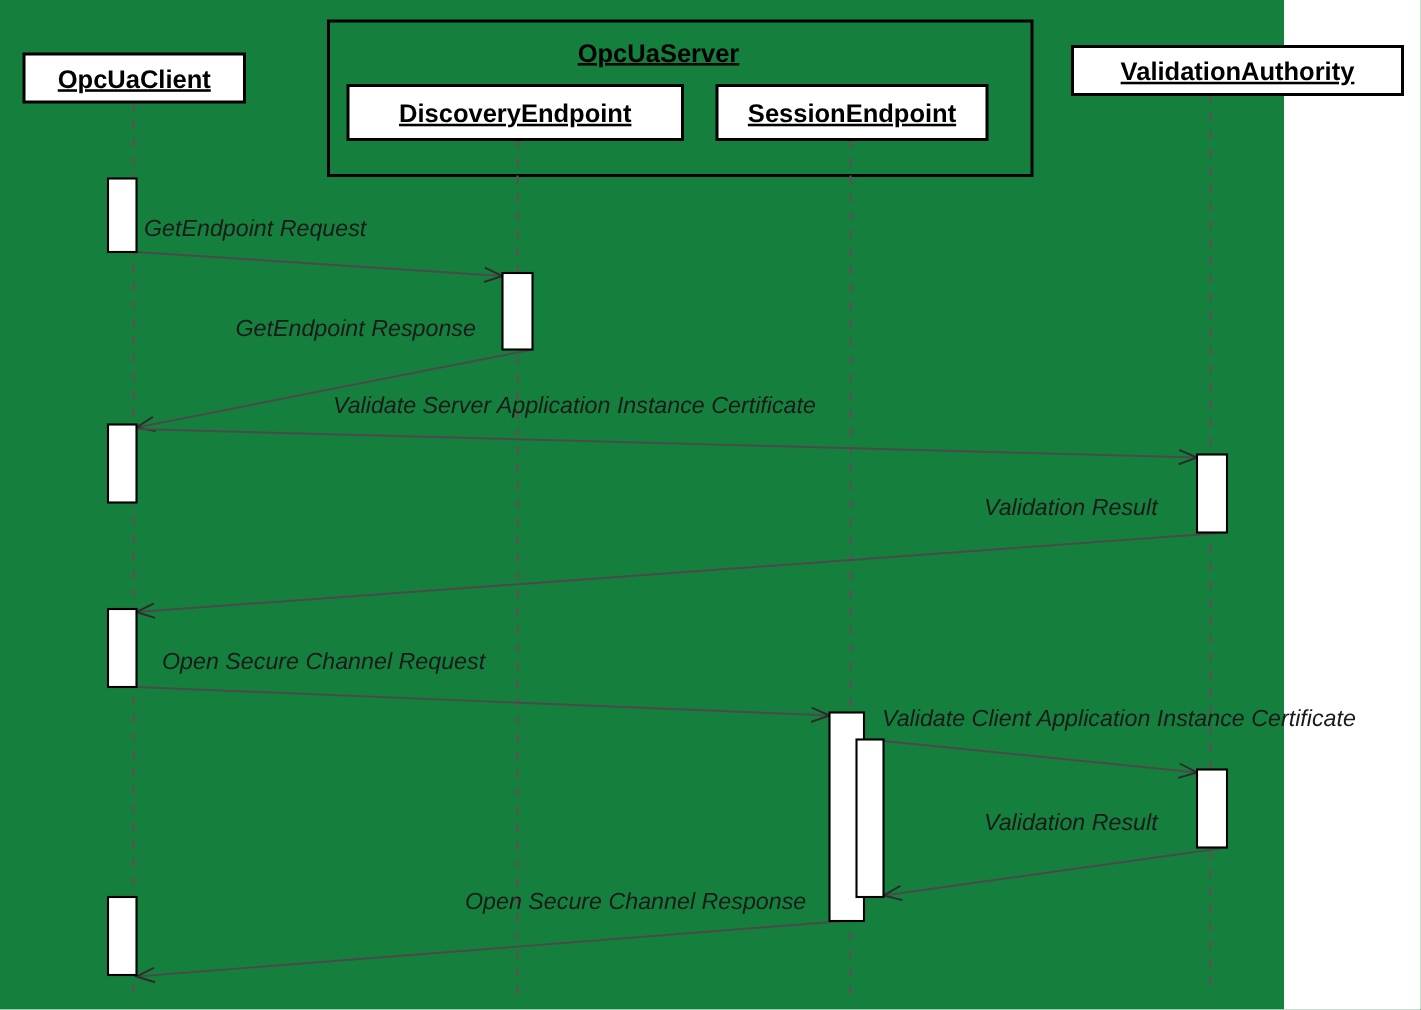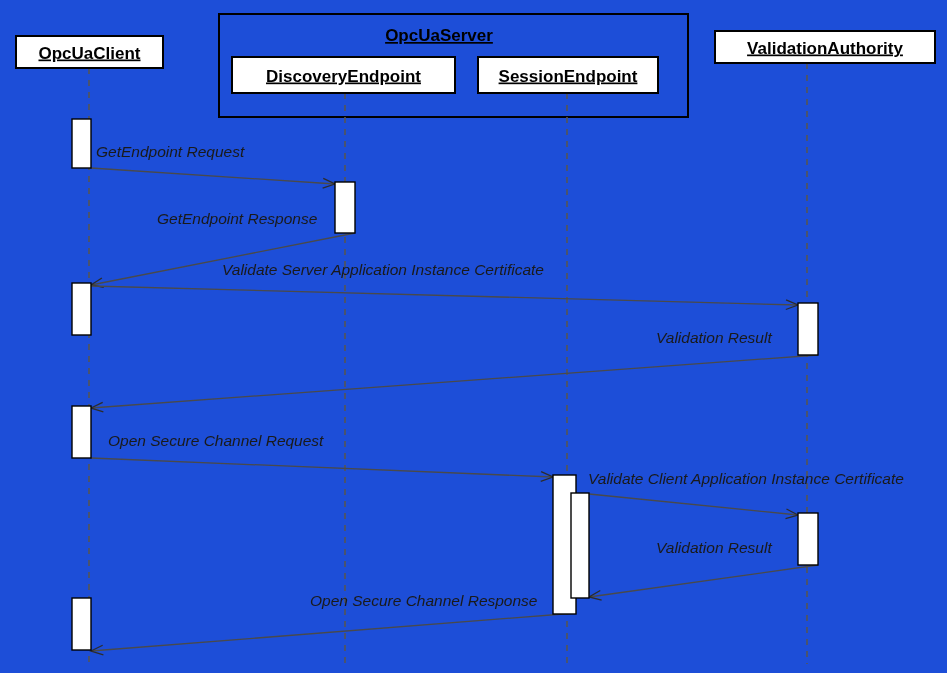--- a/index.html
+++ b/index.html
@@ -9,23 +9,23 @@
     background: #ffffff;
   }
   body {
     width: 947px;
     height: 673px;
     overflow: hidden;
     font-family: "Liberation Sans", sans-serif;
   }
   #diagram-root {
     position: relative;
-    width: 947px;
+    width: 856px;
     height: 673px;
-    background: #1d4ed8;
+    background: #15803d;
   }
   svg#seq-svg {
     display: block;
     width: 947px;
     height: 673px;
   }
   .lifeline-box {
     fill: #ffffff;
     stroke: #000000;
     stroke-width: 2;

